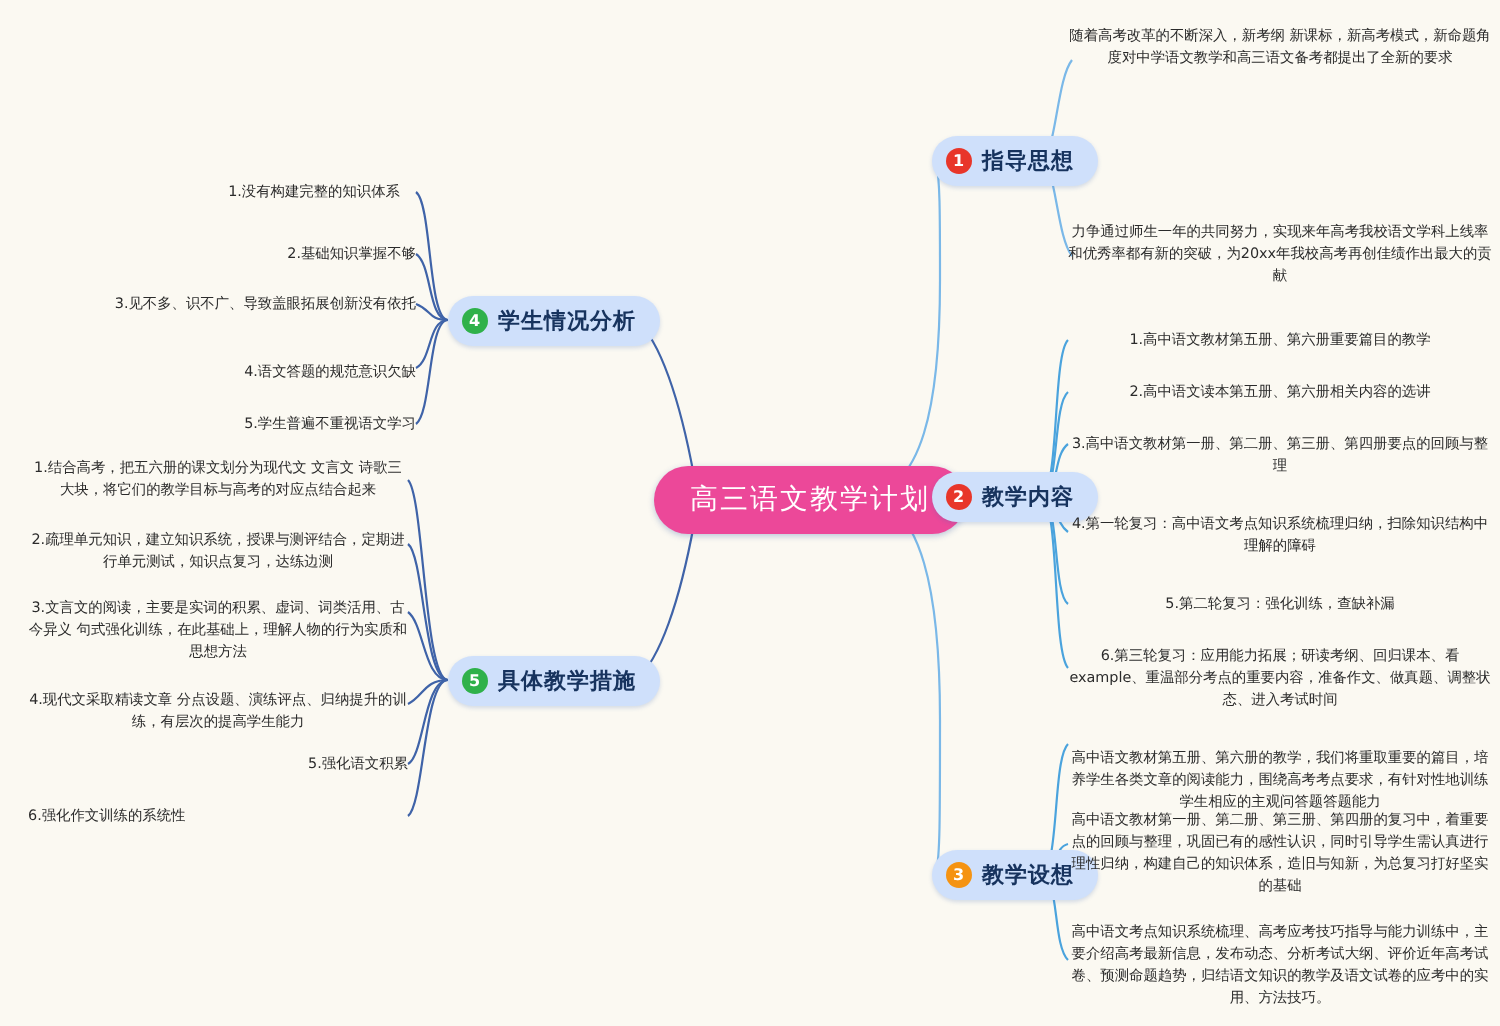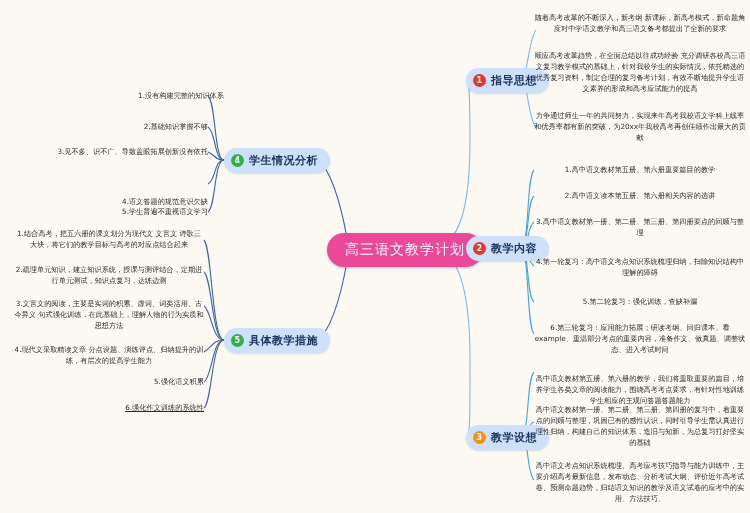--- a/index.html
+++ b/index.html
@@ -129,40 +129,39 @@
     <span class="badge green">4</span>
     <span>学生情况分析</span>
   </div>
 
   <div class="node branch" style="left:224px;top:328px;">
     <span class="badge green">5</span>
     <span>具体教学措施</span>
   </div>
 
   <div class="leaf right" style="left:534px;top:12px;width:212px;">随着高考改革的不断深入，新考纲 新课标，新高考模式，新命题角度对中学语文教学和高三语文备考都提出了全新的要求</div>
-  <div class="leaf right" style="left:534px;top:50px;width:212px;">顺应高考改革趋势，在全面总结以往成功经验 充分调研各校高三语文复习教学模式的基础上，针对我校学生的实际情况，依托精选的优秀复习资料，制定合理的复习备考计划，有效不断地提升学生语文素养的形成和高考应试能力的提高</div>
   <div class="leaf right" style="left:534px;top:110px;width:212px;">力争通过师生一年的共同努力，实现来年高考我校语文学科上线率和优秀率都有新的突破，为20xx年我校高考再创佳绩作出最大的贡献</div>
 
   <div class="leaf right" style="left:534px;top:164px;width:212px;">1.高中语文教材第五册、第六册重要篇目的教学</div>
   <div class="leaf right" style="left:534px;top:190px;width:212px;">2.高中语文读本第五册、第六册相关内容的选讲</div>
   <div class="leaf right" style="left:534px;top:216px;width:212px;">3.高中语文教材第一册、第二册、第三册、第四册要点的回顾与整理</div>
   <div class="leaf right" style="left:534px;top:256px;width:212px;">4.第一轮复习：高中语文考点知识系统梳理归纳，扫除知识结构中理解的障碍</div>
   <div class="leaf right" style="left:534px;top:296px;width:212px;">5.第二轮复习：强化训练，查缺补漏</div>
   <div class="leaf right" style="left:534px;top:322px;width:212px;">6.第三轮复习：应用能力拓展；研读考纲、回归课本、看example、重温部分考点的重要内容，准备作文、做真题、调整状态、进入考试时间</div>
 
   <div class="leaf right" style="left:534px;top:358px;width:212px;margin-top:15px;">高中语文教材第五册、第六册的教学，我们将重取重要的篇目，培养学生各类文章的阅读能力，围绕高考考点要求，有针对性地训练学生相应的主观问答题答题能力</div>
   <div class="leaf right" style="left:534px;top:404px;width:212px;">高中语文教材第一册、第二册、第三册、第四册的复习中，着重要点的回顾与整理，巩固已有的感性认识，同时引导学生需认真进行理性归纳，构建自己的知识体系，造旧与知新，为总复习打好坚实的基础</div>
   <div class="leaf right" style="left:534px;top:460px;width:212px;">高中语文考点知识系统梳理、高考应考技巧指导与能力训练中，主要介绍高考最新信息，发布动态、分析考试大纲、评价近年高考试卷、预测命题趋势，归结语文知识的教学及语文试卷的应考中的实用、方法技巧。</div>
 
-  <div class="leaf left" style="left:24px;top:90px;width:200px;text-align:right;">1.没有构建完整的知识体系</div>
+  <div class="leaf left" style="left:0;top:90px;width:200px;text-align:right;">1.没有构建完整的知识体系</div>
   <div class="leaf left" style="left:8px;top:121px;width:200px;text-align:right;">2.基础知识掌握不够</div>
   <div class="leaf left" style="left:8px;top:146px;width:200px;text-align:right;">3.见不多、识不广、导致盖眼拓展创新没有依托</div>
-  <div class="leaf left" style="left:8px;top:196px;width:200px;text-align:right;">4.语文答题的规范意识欠缺</div>
+  <div class="leaf left" style="left:8px;top:180px;width:200px;text-align:right;">4.语文答题的规范意识欠缺</div>
   <div class="leaf left" style="left:8px;top:206px;width:200px;text-align:right;">5.学生普遍不重视语文学习</div>
 
   <div class="leaf left" style="left:14px;top:228px;width:190px;">1.结合高考，把五六册的课文划分为现代文 文言文 诗歌三大块，将它们的教学目标与高考的对应点结合起来</div>
   <div class="leaf left" style="left:14px;top:264px;width:190px;">2.疏理单元知识，建立知识系统，授课与测评结合，定期进行单元测试，知识点复习，达练边测</div>
   <div class="leaf left" style="left:14px;top:298px;width:190px;">3.文言文的阅读，主要是实词的积累、虚词、词类活用、古今异义 句式强化训练，在此基础上，理解人物的行为实质和思想方法</div>
   <div class="leaf left" style="left:14px;top:344px;width:190px;">4.现代文采取精读文章 分点设题、演练评点、归纳提升的训练，有层次的提高学生能力</div>
   <div class="leaf left" style="left:14px;top:376px;width:190px;text-align:right;">5.强化语文积累</div>
-  <div class="leaf left" style="left:14px;top:402px;width:190px;text-align:right;text-decoration:underline;">6.强化作文训练的系统性</div>
+  <div class="leaf left" style="left:14px;top:402px;width:190px;text-align:left;">6.强化作文训练的系统性</div>
 
 </div>
 
 </body></html>

